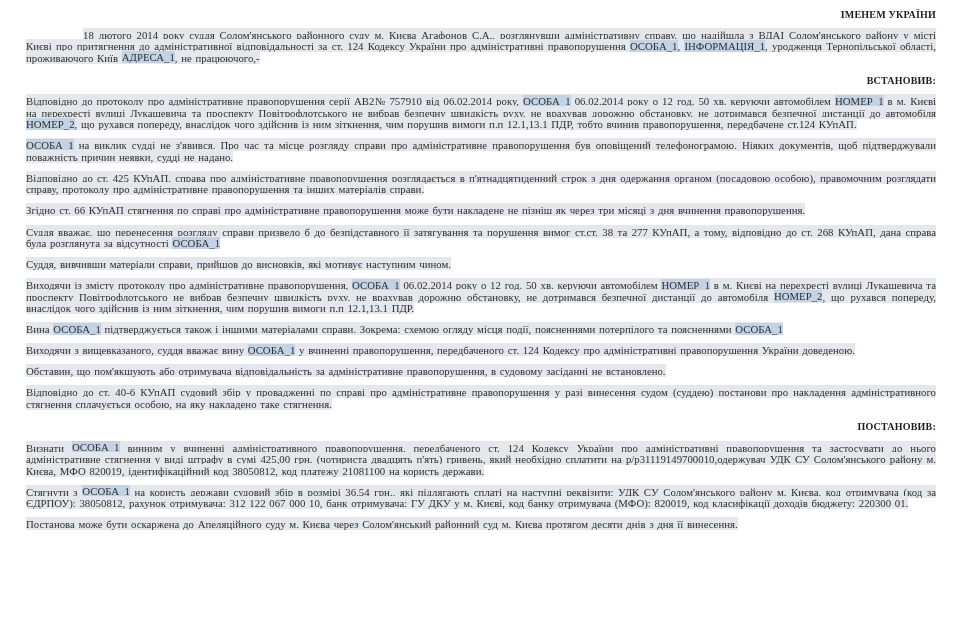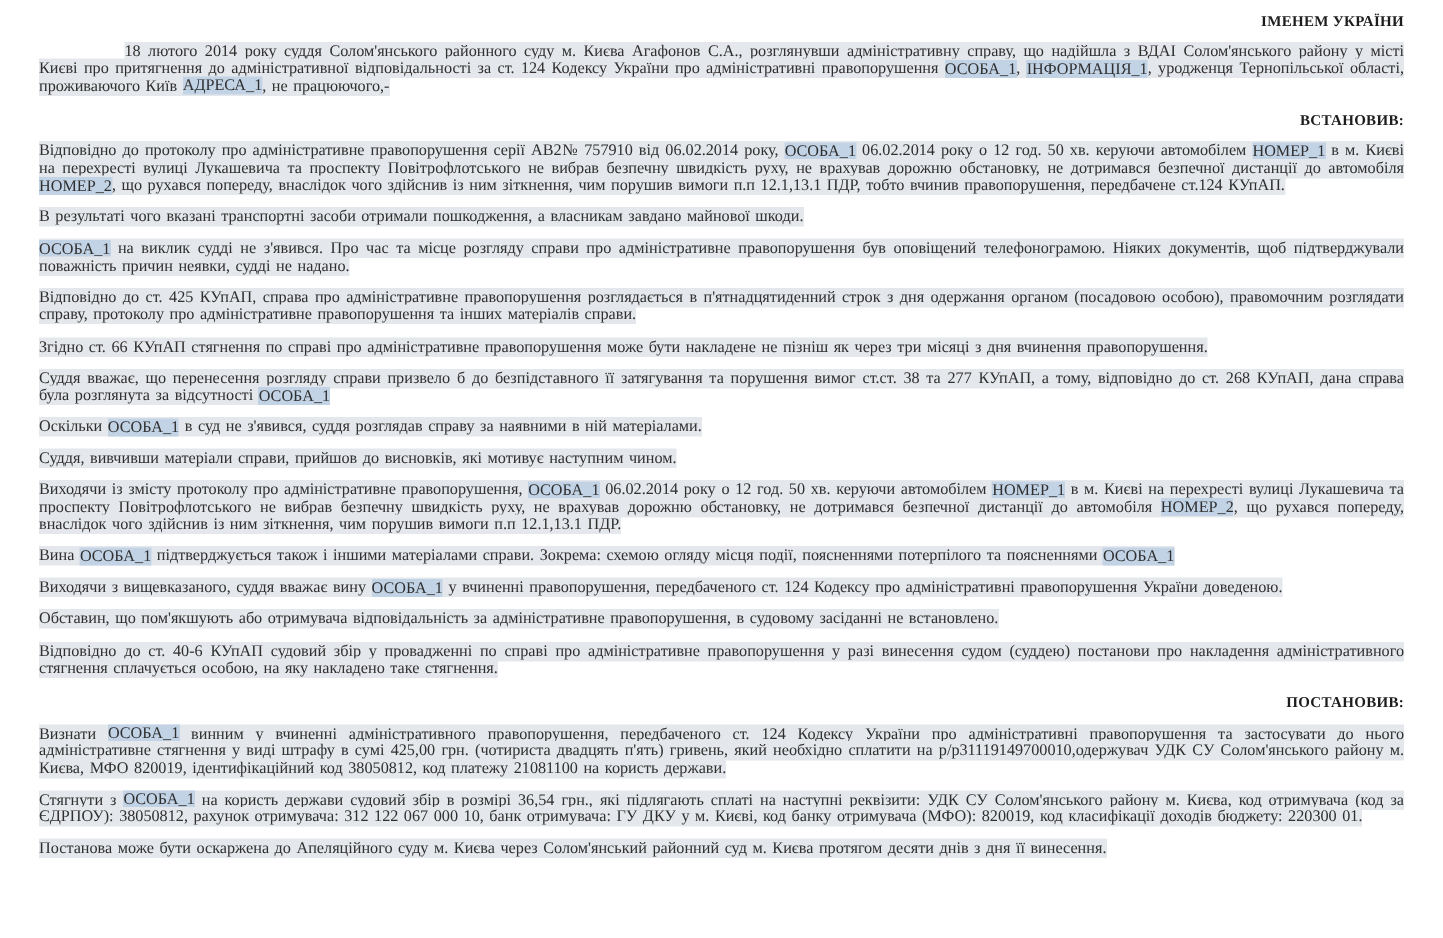--- a/index.html
+++ b/index.html
@@ -52,26 +52,24 @@
 
 <div class="page">
 
   <div class="heading">ІМЕНЕМ УКРАЇНИ</div>
 
   <p class="para intro"><span class="hl">18 лютого 2014 року суддя Солом'янського районного суду м. Києва Агафонов С.А., розглянувши адміністративну справу, що надійшла з ВДАІ Солом'янського району у місті Києві про притягнення до адміністративної відповідальності за ст. 124 Кодексу України про адміністративні правопорушення <span class="ph">ОСОБА_1</span>, <span class="ph">ІНФОРМАЦІЯ_1</span>, уродженця Тернопільської області, проживаючого Київ <span class="ph">АДРЕСА_1</span>, не працюючого,-</span></p>
 
   <div class="heading sub">ВСТАНОВИВ:</div>
 
   <p class="para"><span class="hl">Відповідно до протоколу про адміністративне правопорушення серії АВ2№ 757910 від 06.02.2014 року, <span class="ph">ОСОБА_1</span> 06.02.2014 року о 12 год. 50 хв. керуючи автомобілем <span class="ph">НОМЕР_1</span> в м. Києві на перехресті вулиці Лукашевича та проспекту Повітрофлотського не вибрав безпечну швидкість руху, не врахував дорожню обстановку, не дотримався безпечної дистанції до автомобіля <span class="ph">НОМЕР_2</span>, що рухався попереду, внаслідок чого здійснив із ним зіткнення, чим порушив вимоги п.п 12.1,13.1 ПДР, тобто вчинив правопорушення, передбачене ст.124 КУпАП.</span></p>
-  <p class="para"><span class="hl">В результаті чого вказані транспортні засоби отримали пошкодження, а власникам завдано майнової шкоди.</span></p>
   <p class="para"><span class="hl"><span class="ph">ОСОБА_1</span> на виклик судді не з'явився. Про час та місце розгляду справи про адміністративне правопорушення був оповіщений телефонограмою. Ніяких документів, щоб підтверджували поважність причин неявки, судді не надано.</span></p>
   <p class="para"><span class="hl">Відповідно до ст. 425 КУпАП, справа про адміністративне правопорушення розглядається в п'ятнадцятиденний строк з дня одержання органом (посадовою особою), правомочним розглядати справу, протоколу про адміністративне правопорушення та інших матеріалів справи.</span></p>
   <p class="para"><span class="hl">Згідно ст. 66 КУпАП стягнення по справі про адміністративне правопорушення може бути накладене не пізніш як через три місяці з дня вчинення правопорушення.</span></p>
   <p class="para"><span class="hl">Суддя вважає, що перенесення розгляду справи призвело б до безпідставного її затягування та порушення вимог ст.ст. 38 та 277 КУпАП, а тому, відповідно до ст. 268 КУпАП, дана справа була розглянута за відсутності <span class="ph">ОСОБА_1</span></span></p>
-  <p class="para"><span class="hl">Оскільки <span class="ph">ОСОБА_1</span> в суд не з'явився, суддя розглядав справу за наявними в ній матеріалами.</span></p>
   <p class="para"><span class="hl">Суддя, вивчивши матеріали справи, прийшов до висновків, які мотивує наступним чином.</span></p>
   <p class="para"><span class="hl">Виходячи із змісту протоколу про адміністративне правопорушення, <span class="ph">ОСОБА_1</span> 06.02.2014 року о 12 год. 50 хв. керуючи автомобілем <span class="ph">НОМЕР_1</span> в м. Києві на перехресті вулиці Лукашевича та проспекту Повітрофлотського не вибрав безпечну швидкість руху, не врахував дорожню обстановку, не дотримався безпечної дистанції до автомобіля <span class="ph">НОМЕР_2</span>, що рухався попереду, внаслідок чого здійснив із ним зіткнення, чим порушив вимоги п.п 12.1,13.1 ПДР.</span></p>
   <p class="para"><span class="hl">Вина <span class="ph">ОСОБА_1</span> підтверджується також і іншими матеріалами справи. Зокрема: схемою огляду місця події, поясненнями потерпілого та поясненнями <span class="ph">ОСОБА_1</span></span></p>
   <p class="para"><span class="hl">Виходячи з вищевказаного, суддя вважає вину <span class="ph">ОСОБА_1</span> у вчиненні правопорушення, передбаченого ст. 124 Кодексу про адміністративні правопорушення України доведеною.</span></p>
   <p class="para"><span class="hl">Обставин, що пом'якшують або отримувача відповідальність за адміністративне правопорушення, в судовому засіданні не встановлено.</span></p>
   <p class="para"><span class="hl">Відповідно до ст. 40-6 КУпАП судовий збір у провадженні по справі про адміністративне правопорушення у разі винесення судом (суддею) постанови про накладення адміністративного стягнення сплачується особою, на яку накладено таке стягнення.</span></p>
 
   <div class="heading sub">ПОСТАНОВИВ:</div>
 
   <p class="para"><span class="hl">Визнати <span class="ph">ОСОБА_1</span> винним у вчиненні адміністративного правопорушення, передбаченого ст. 124 Кодексу України про адміністративні правопорушення та застосувати до нього адміністративне стягнення у виді штрафу в сумі 425,00 грн. (чотириста двадцять п'ять) гривень, який необхідно сплатити на р/р31119149700010,одержувач УДК СУ Солом'янського району м. Києва, МФО 820019, ідентифікаційний код 38050812, код платежу 21081100 на користь держави.</span></p>

